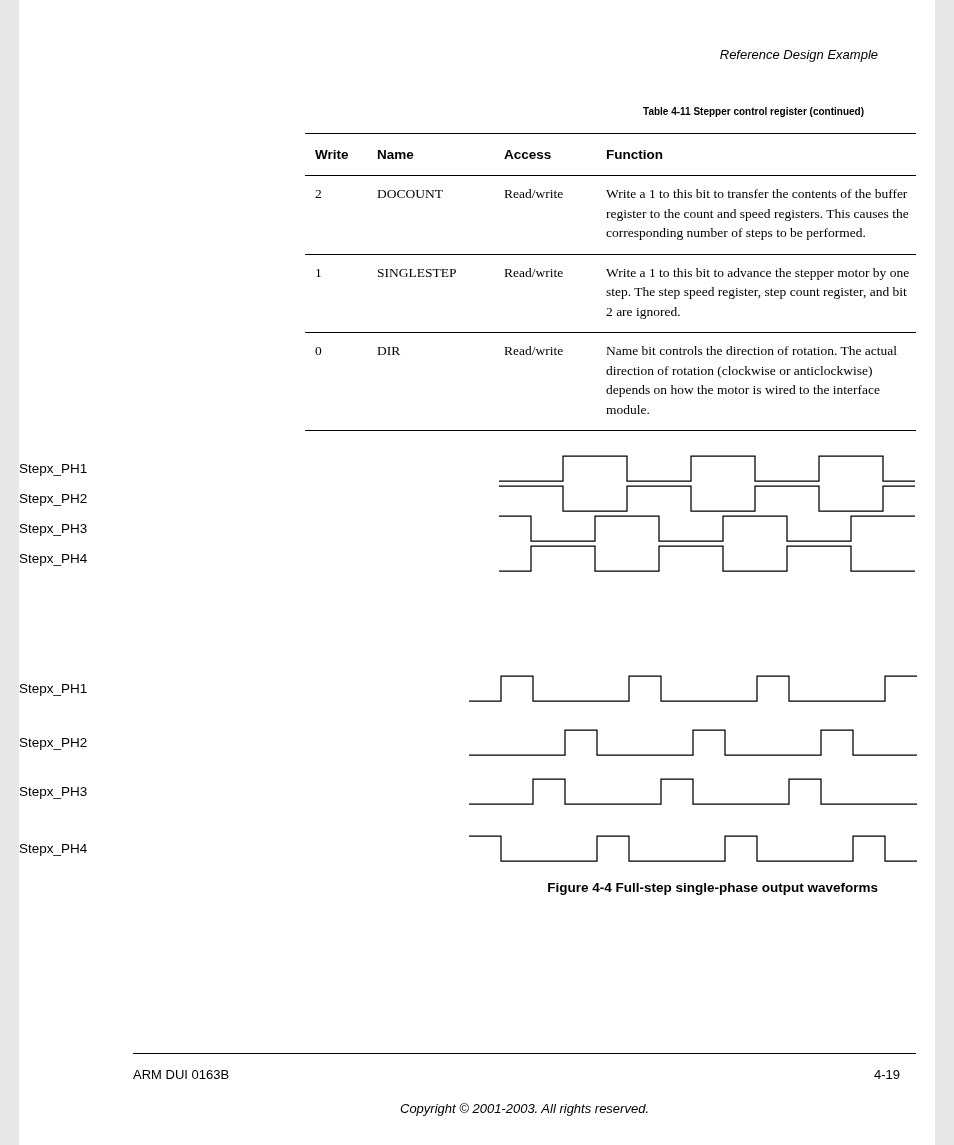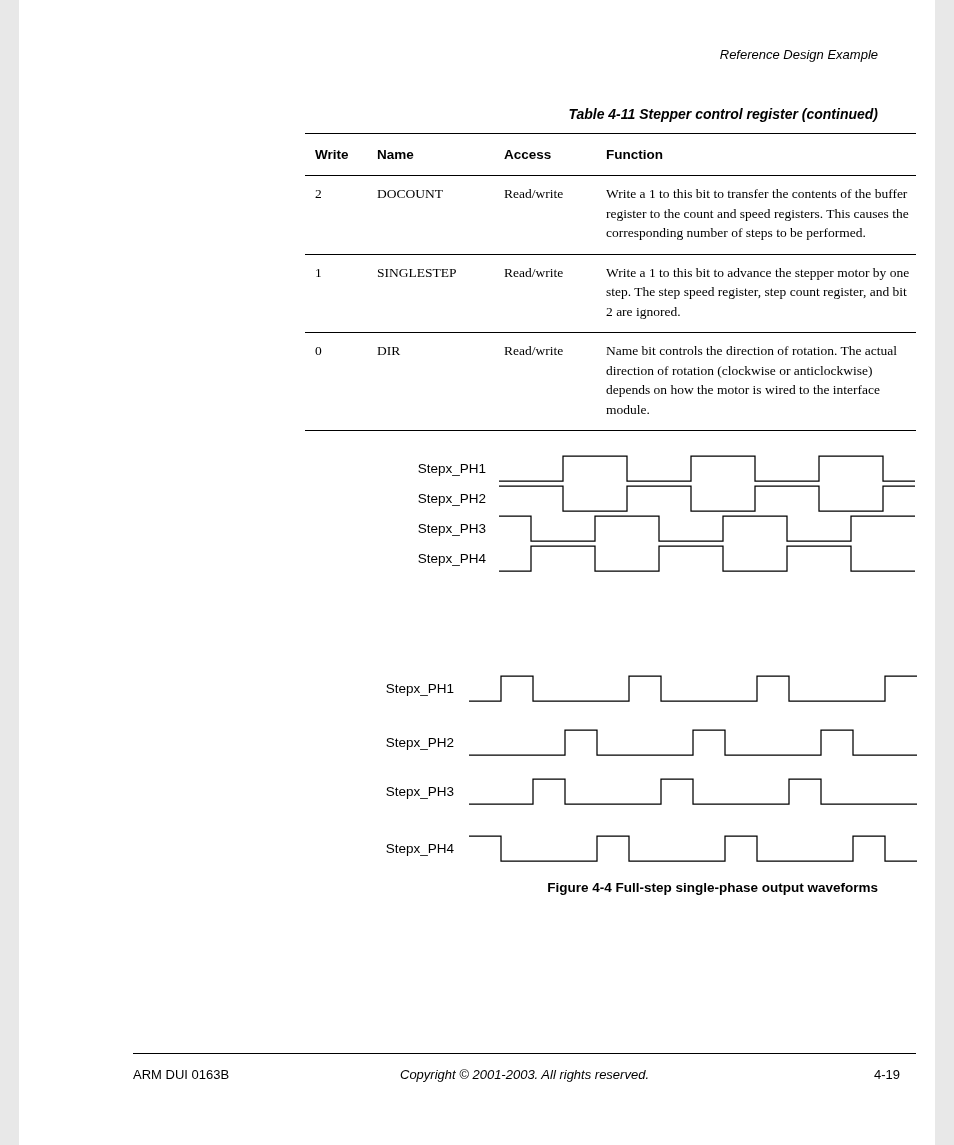--- a/index.html
+++ b/index.html
@@ -13,23 +13,23 @@
     overflow:hidden;
   }
 
   .running-header{
     position:absolute;top:47px;right:57px;
     font-family:"Liberation Sans", sans-serif;
     font-style:italic;font-size:13px;
   }
 
   .table-title{
-    position:absolute;top:106px;right:57px;
-    font-family:"Liberation Sans", sans-serif;
-    font-weight:bold;font-size:14px;font-style:italic;
+    position:absolute;top:106px;right:71px;
+    font-family:"Liberation Sans", sans-serif;
+    font-weight:bold;font-size:10px;
   }
 
   table.reg{
     position:absolute;top:133px;left:286px;
     width:611px;
     border-collapse:collapse;
     border-top:1.7px solid #000;
     border-bottom:1.7px solid #000;
     table-layout:fixed;
   }
@@ -53,21 +53,20 @@
   table.reg tbody tr + tr td{border-top:1px solid #000;}
 
   .figure-waves{position:absolute;left:0;}
   .fig43{top:453px;}
   .fig44{top:673px;}
   .wave-row{display:flex;align-items:center;}
   .fig43 .wave-row + .wave-row{margin-top:0;}
   .wave-label{
     font-family:"Liberation Sans", sans-serif;
     font-size:13.5px;
-    text-align:right;
     flex:0 0 auto;
   }
   .fig43 .wave-label{width:467px;}
   .fig44 .wave-label{width:435px;}
   .fig43 svg.wave{margin-left:13px;}
   .fig44 svg.wave{margin-left:15px;}
   svg.wave{display:block;height:30px;}
   .fig43 .r2{margin-top:13px;}
   .fig43 .r3{margin-top:22px;}
   .fig43 .r4{margin-top:12px;}
@@ -86,21 +85,21 @@
   .footer-rule{
     position:absolute;top:1053px;left:114px;width:783px;
     border-top:1px solid #000;
   }
   .footer-row{
     position:absolute;top:1067px;left:114px;width:783px;
     font-family:"Liberation Sans", sans-serif;
     font-size:13px;
   }
   .footer-left{position:absolute;left:0;}
-  .footer-center{position:absolute;left:50%;transform:translateX(-50%);font-style:italic;white-space:nowrap;}
+  .footer-center{position:absolute;left:50%;transform:translateX(-50%);font-style:italic;white-space:nowrap;margin-top:34px;}
   .footer-right{position:absolute;right:16px;}
 </style>
 </head>
 <body>
 
 <div class="page">
 
   <div class="running-header">Reference Design Example</div>
 
   <div class="table-title">Table 4-11 Stepper control register (continued)</div>

